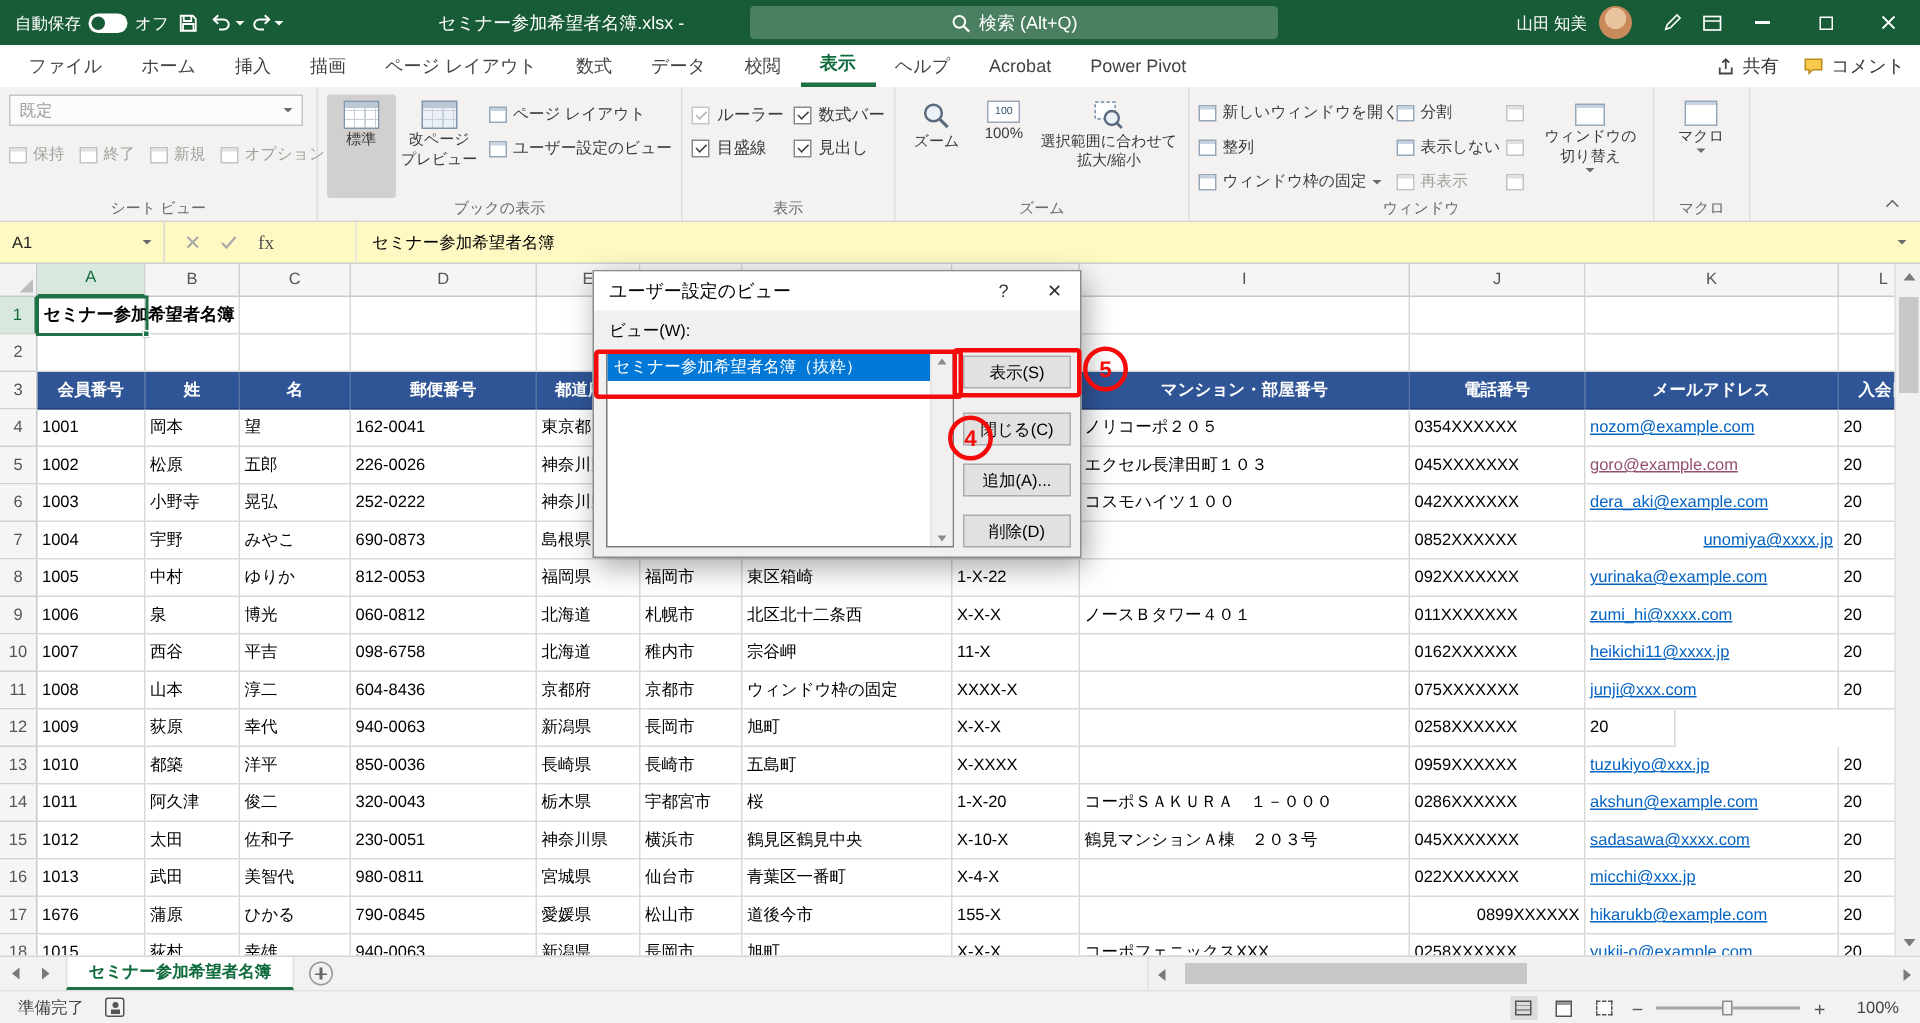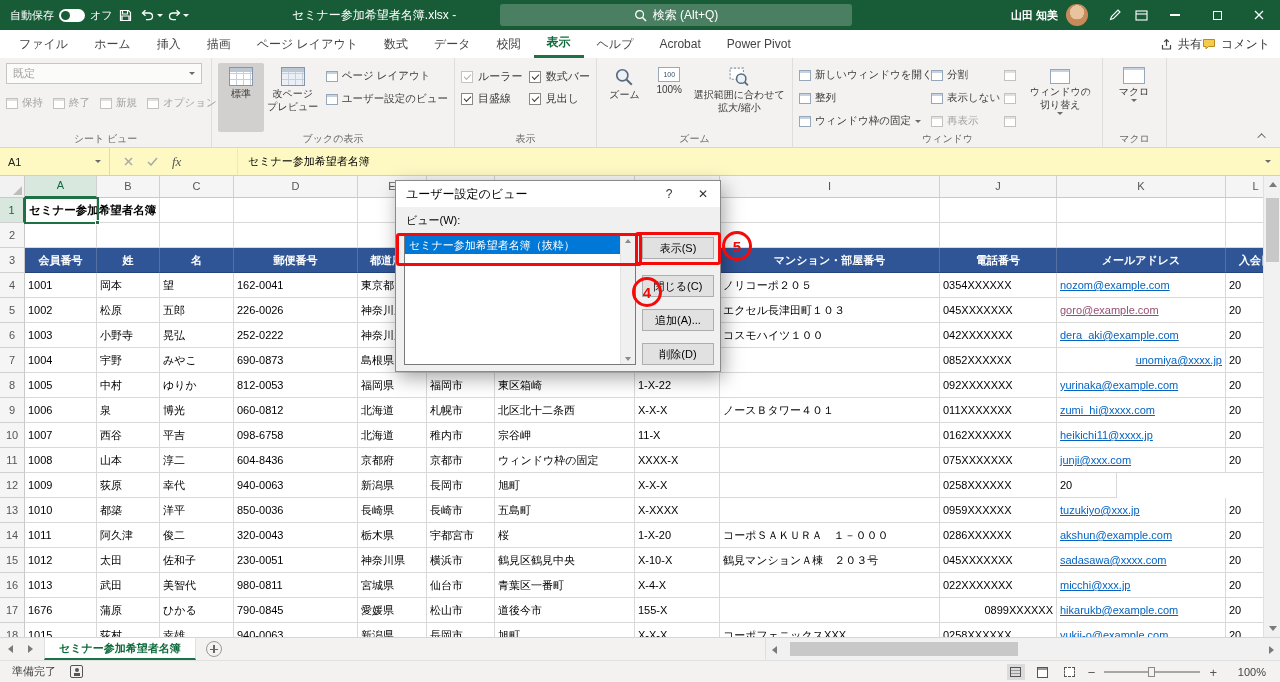--- a/index.html
+++ b/index.html
@@ -9,33 +9,33 @@
 
   
   .titlebar { position:absolute; top:0; left:0; width:1280px; height:30px; background:#185C37; color:#fff; display:flex; align-items:center; }
   .autosave { display:flex; align-items:center; gap:5px; margin-left:10px; font-size:11px; }
   .tgl { width:26px; height:13px; border-radius:7px; background:#fff; position:relative; display:inline-block; }
   .tgl::after { content:""; position:absolute; left:2px; top:2px; width:9px; height:9px; border-radius:50%; background:#185C37; }
   .qat { width:26px; height:30px; display:flex; align-items:center; justify-content:center; gap:2px; cursor:default; }
   .caret-w { width:0; height:0; border-left:3px solid transparent; border-right:3px solid transparent; border-top:3.5px solid #fff; display:inline-block; }
   .doc-title { position:absolute; left:292px; top:0; height:30px; line-height:30px; font-size:12px; white-space:nowrap; }
   .searchbox { position:absolute; left:500px; top:4px; width:352px; height:22px; background:rgba(255,255,255,.22); border-radius:3px; display:flex; align-items:center; justify-content:center; gap:6px; font-size:12px; color:#fff; }
-  .tb-right { position:absolute; right:0; top:0; height:30px; display:flex; align-items:center;font-weight:bold; }
+  .tb-right { position:absolute; right:0; top:0; height:30px; display:flex; align-items:center; }
   .uname { font-size:11px; margin-right:8px; }
   .avatar { width:22px; height:22px; border-radius:50%; background:radial-gradient(circle at 50% 38%, #E8C39E 0 40%, #C98A5B 41% 100%); margin-right:14px; display:inline-block; }
   .winbtn { width:42px; height:30px; display:flex; align-items:center; justify-content:center; }
   .mini-bar { width:10px; height:1.5px; background:#fff; }
   .maxi-box { width:9px; height:9px; border:1.2px solid #fff; }
 
   
   .tabrow { position:absolute; top:30px; left:0; width:1280px; height:28px; background:#fff; display:flex; align-items:center; }
   .rtabs { display:flex; height:28px; align-items:center; margin-left:6px; }
   .rtab { padding:0 13px; height:28px; line-height:28px; font-size:12px; color:#444; white-space:nowrap; }
   .rtab.active { color:#0F6B3C; font-weight:bold; border-bottom:3px solid #1E7145; line-height:25px; }
-  .tabrow-right { position:absolute; right:10px; top:0; height:28px; display:flex; align-items:center; }
+  .tabrow-right { position:absolute; right:10px; top:0; height:28px; display:flex; align-items:center; gap:16px; }
   .trbtn { display:flex; align-items:center; gap:5px; font-size:12px; color:#333; }
 
   
   .ribbon { position:absolute; top:58px; left:0; width:1280px; height:90px; background:#F3F2F1; border-bottom:1px solid #D8D6D4; display:flex; }
   .rg { position:relative; height:100%; border-right:1px solid #E0DEDC; padding:5px 6px 15px; flex:none; }
   .rg-label { position:absolute; bottom:1px; left:0; right:0; text-align:center; font-size:10px; color:#6B6967; white-space:nowrap; }
   .rg-inner { display:flex; gap:4px; height:100%; }
   .col { display:flex; flex-direction:column; gap:3px; }
   .sbtn { display:flex; align-items:center; gap:4px; font-size:10.5px; color:#3B3A39; height:20px; white-space:nowrap; }
   .sbtn.dis, .dis { color:#A3A19E; }
@@ -56,21 +56,21 @@
   .cbx.on::after { content:""; position:absolute; left:2px; top:2.5px; width:6px; height:3px; border-left:1.6px solid #3B3A39; border-bottom:1.6px solid #3B3A39; transform:rotate(-45deg); }
   .cb.dis .cbx { border-color:#C6C4C2; }
   .cb.dis .cbx.on::after { border-color:#B2B0AE; }
   .ribbon-collapse { position:absolute; right:8px; bottom:4px; width:18px; height:14px; display:flex; align-items:center; justify-content:center; }
   .chev-up { width:6px; height:6px; border-left:1.5px solid #666; border-top:1.5px solid #666; transform:rotate(45deg) translateY(2px); }
 
   
   .fbar { position:absolute; top:148px; left:0; width:1280px; height:28px; background:#fef9c3; border-bottom:1px solid #CFCFCF; display:flex; align-items:stretch; }
   .namebox { width:110px; border-right:1px solid #D8D8D8; display:flex; align-items:center; justify-content:space-between; padding:0 8px; font-size:11px; color:#222; }
   .fbtns { width:128px; display:flex; align-items:center; gap:14px; padding-left:14px; border-right:1px solid #E4E4E4; }
-  .fx { font-family:"Liberation Serif","DejaVu Serif",serif; font-style:italic; font-size:13px; color:#555; }
+  .fx { font-family:"Liberation Serif","DejaVu Serif",serif; font-size:13px; color:#555; }
   .fcontent { flex:1; display:flex; align-items:center; padding-left:10px; font-size:11px; color:#000; }
   .fbar-exp { width:24px; display:flex; align-items:center; justify-content:center; }
 
   
   .grid { position:absolute; top:176px; left:0; width:1280px; height:461px; overflow:hidden; background:#fff; }
   .colhdrs { display:flex; height:22px; width:1290px; }
   .corner { width:25px; height:22px; background:#F2F2F2; border-right:1px solid #C9C9C9; border-bottom:1px solid #C9C9C9; position:relative; flex:none; }
   .corner::after { content:""; position:absolute; right:2px; bottom:2px; border-left:9px solid transparent; border-bottom:9px solid #BDBDBD; }
   .ch { flex:none; border-right:1px solid #D0D0D0; border-bottom:1px solid #C9C9C9; background:#F5F5F5; font-size:11px; color:#555; text-align:center; line-height:21px; height:22px; }
   .ch.sel { background:#D9E8DF; color:#0E6B3A; border-bottom:2px solid #217346; line-height:19px; }

